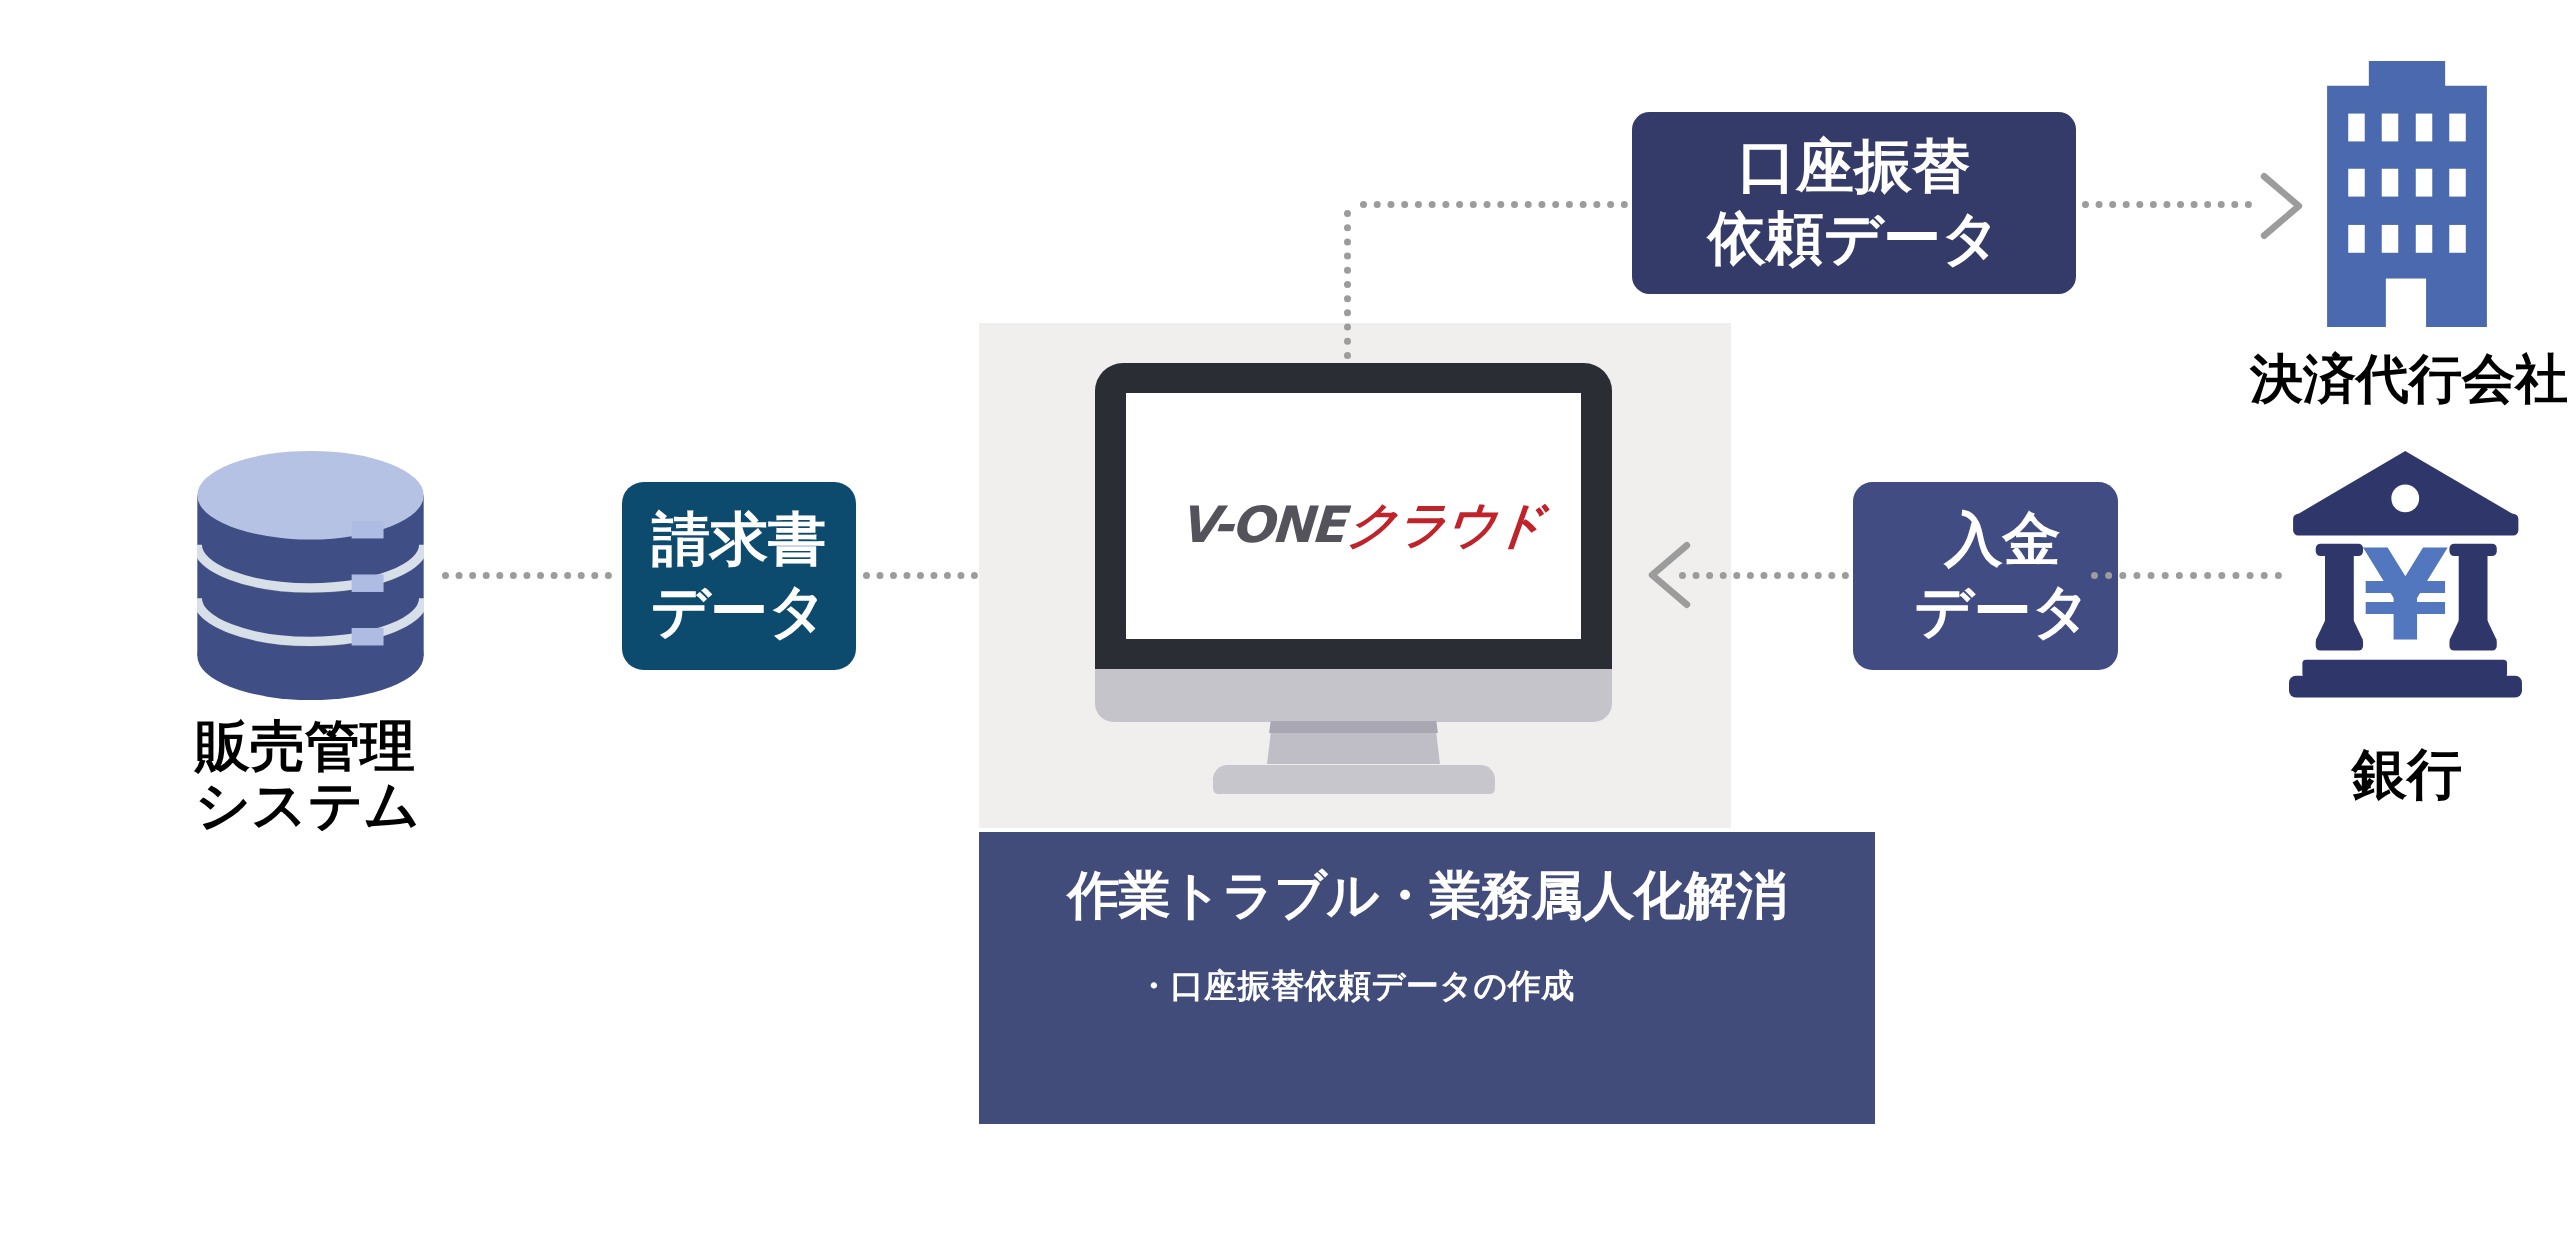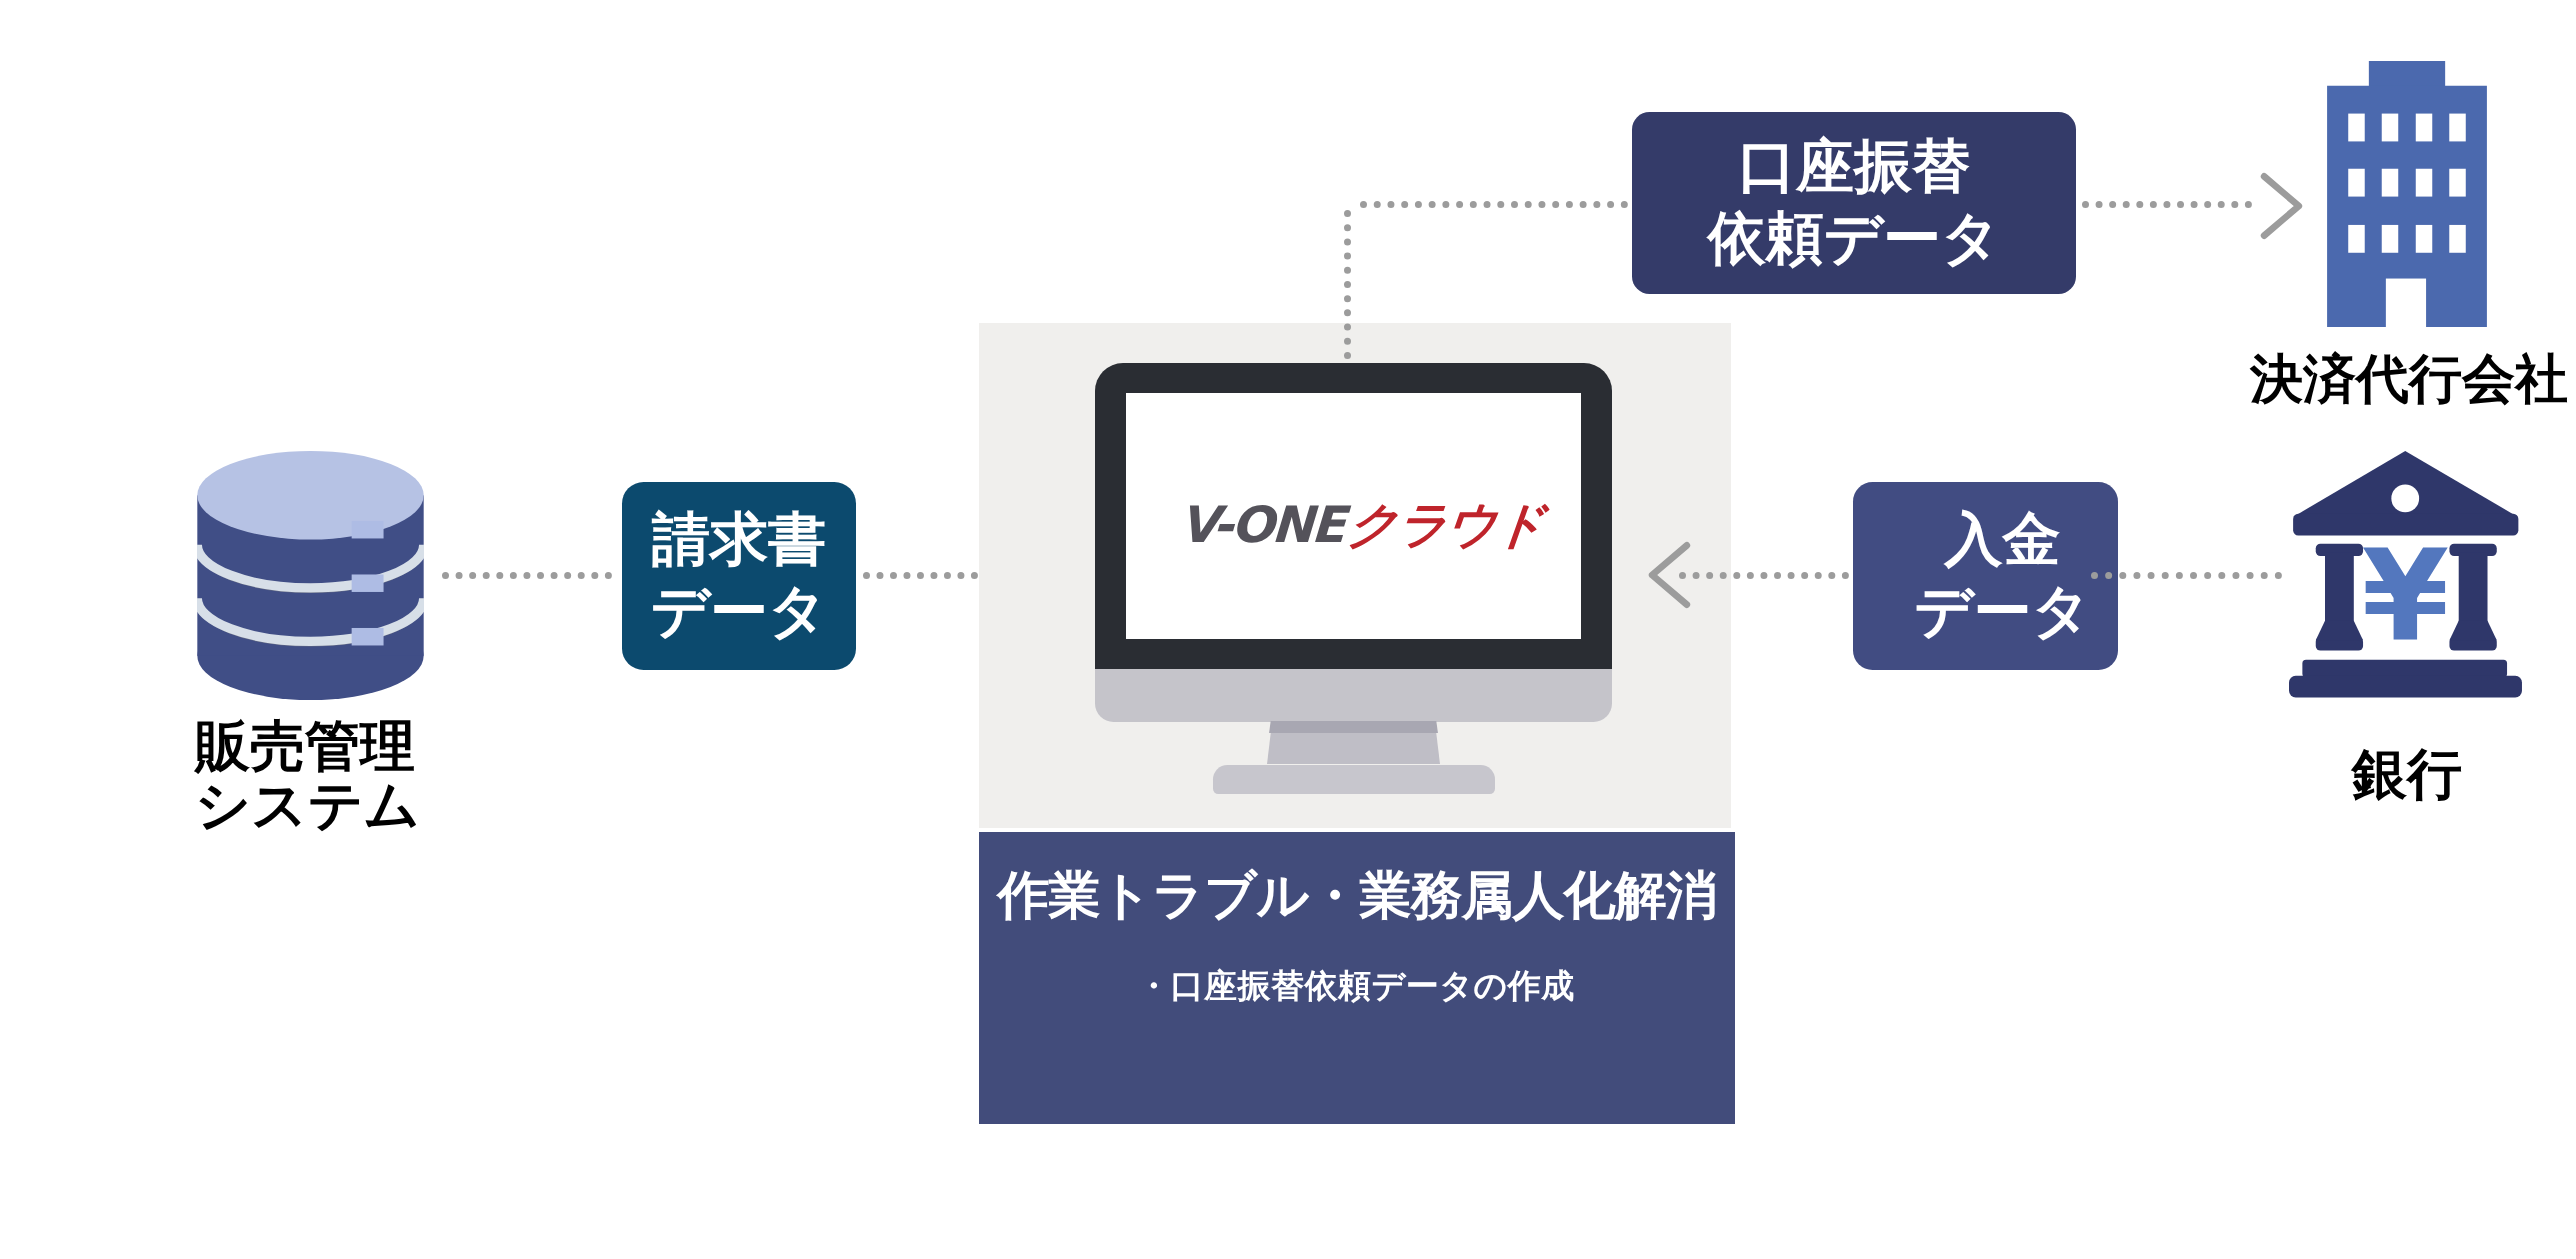--- a/index.html
+++ b/index.html
@@ -26,21 +26,21 @@
   .monitor-screen{left:1126px;top:393px;width:455px;height:246px;background:#ffffff;}
   .monitor-silver{left:1095px;top:669px;width:517px;height:53px;background:#C5C4CA;border-radius:0 0 18.5px 18.5px;}
   .monitor-neck{left:1267px;top:721px;width:173px;height:43px;background:#BFBEC6;clip-path:polygon(3% 0,97% 0,100% 100%,0 100%);}
   .monitor-neck-shadow{left:1269px;top:721px;width:169px;height:12.4px;background:#A8A7B2;clip-path:polygon(1% 0,99% 0,100% 100%,0 100%);}
   .monitor-base{left:1213px;top:765px;width:282px;height:29px;background:#C7C6CD;border-radius:14.4px 14.4px 5.2px 5.2px;}
   .logo{left:1177px;top:481px;width:355px;height:89px;display:flex;align-items:center;gap:7.2px;}
   .brand{font-size:50px;font-weight:700;font-style:italic;letter-spacing:-2.1px;transform:skewX(-6deg);white-space:nowrap;}
   .brand .dark{color:#54525A;}
   .brand .red{color:#BF242B;}
   
-  .benefits{left:979px;top:832px;width:756px;height:292px;background:#424C7B;color:#fff;}
+  .benefits{left:979px;top:832px;width:896px;height:292px;background:#424C7B;color:#fff;}
   .benefits-title{position:absolute;left:0;top:29px;width:100%;text-align:center;font-size:52px;font-weight:700;letter-spacing:-1px;}
   .benefit{position:absolute;left:158px;font-size:33px;font-weight:700;letter-spacing:0.5px;}
   .benefit.b1{top:132px;}
   .benefit.b2{top:194px;}
   
   .icon-label{color:#000000;font-weight:700;}
   .lbl-sales{left:195px;top:717px;width:247px;font-size:55px;line-height:1.08;text-align:left;}
   .lbl-agency{left:2244px;top:344px;width:330px;font-size:53px;text-align:center;}
   .lbl-bank{left:2327px;top:714px;width:160px;font-size:55px;text-align:center;margin-top:24px;}
   .chev{stroke:#9c9c9c;stroke-width:13;fill:none;stroke-linecap:round;stroke-linejoin:round;}

